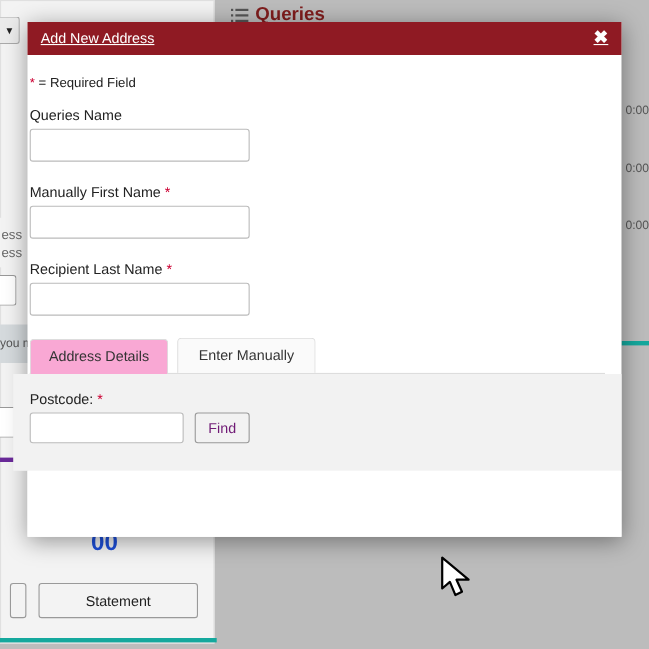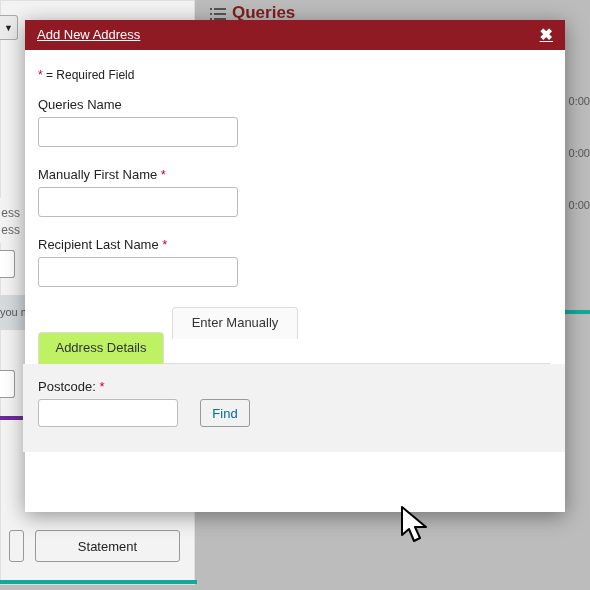--- a/index.html
+++ b/index.html
@@ -182,21 +182,21 @@
     justify-content: space-between;
     align-items: center;
     text-decoration: underline;
   }
   .modal-header .close {
     font-size: 16px;
     font-weight: bold;
     cursor: pointer;
   }
   .modal-body {
-    padding: 15px 15px 0 13px;
+    padding: 15px 15px 0 2px;
     font-size: 13px;
     color: #222;
   }
   .req-note { margin: 3px 0 15px 0; font-size: 12px; }
   .req-star { color: #cc0033; }
   .form-group { margin-bottom: 20px; }
   .form-group label { display:block; margin-bottom: 5px; font-size: 13px; }
   .form-group input[type="text"] {
     width: 200px;
     height: 30px;
@@ -219,24 +219,23 @@
     font-size: 13px;
     border: 1px solid #ddd;
     border-bottom: none;
     margin-right: 8px;
     border-radius: 4px 4px 0 0;
     background: #fafafa;
     color: #333;
     cursor: pointer;
   }
   .tab.active {
-    background: #bef264;
+    background: #f9a8d4;
     position: relative;
     top: 1px;
-    margin-top: 24px;
   }
   .tab-panel {
     background: #f2f2f2;
     margin: 0 -15px;
     padding: 15px 15px 25px 15px;
   }
   .postcode-row {
     display: flex;
     align-items: center;
     gap: 10px;
@@ -250,23 +249,22 @@
     font-size: 13px;
     background: #fff;
   }
   .find-btn {
     width: 50px;
     height: 28px;
     border: 1px solid #999;
     border-radius: 3px;
     background: #f2f2f2;
     font-size: 13px;
-    color: #0369a1;
+    color: #701a75;
     cursor: pointer;
-    margin-left: 12px;
   }
   .modal-spacer {
     height: 60px;
     background: #fff;
   }
 
   
   .cursor {
     position: absolute;
     left: 400px; top: 505px;

